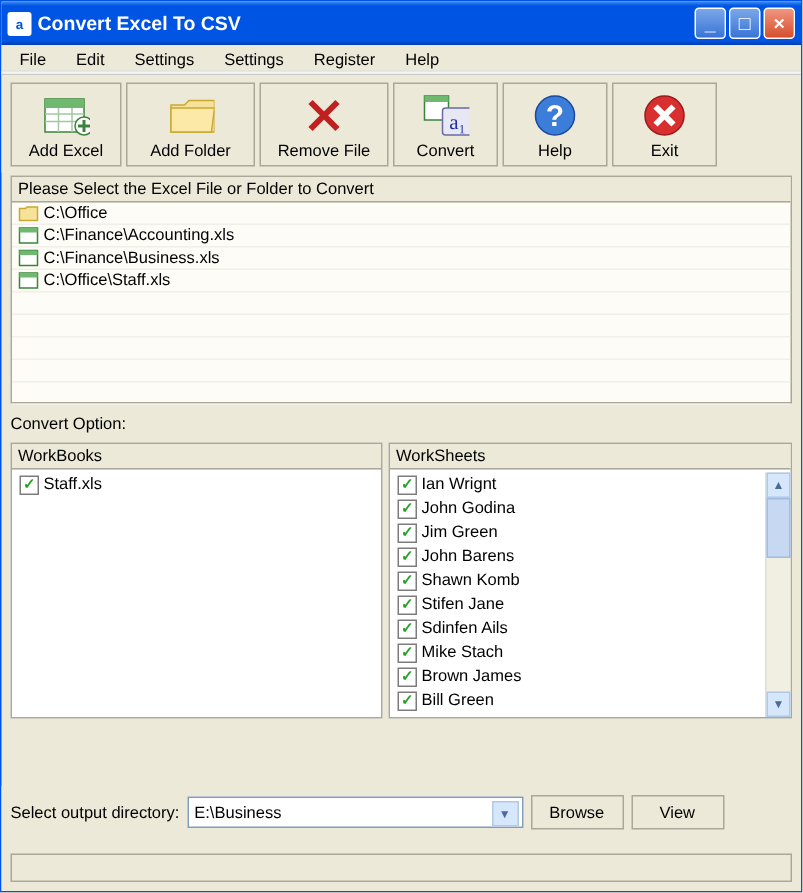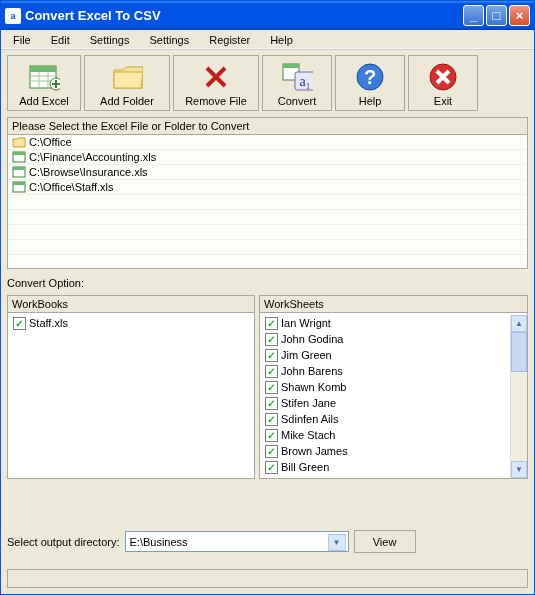--- a/index.html
+++ b/index.html
@@ -153,21 +153,21 @@
                 <rect x="1" y="1" width="12" height="10" fill="#fff" stroke="#3a843a"></rect>
                 <rect x="1" y="1" width="12" height="3" fill="#6fb86f"></rect>
               </svg></span>
             <span>C:\Finance\Accounting.xls</span>
           </div>
           <div class="file-row">
             <span class="file-icon"><svg width="14" height="12">
                 <rect x="1" y="1" width="12" height="10" fill="#fff" stroke="#3a843a"></rect>
                 <rect x="1" y="1" width="12" height="3" fill="#6fb86f"></rect>
               </svg></span>
-            <span>C:\Browse\Insurance.xls</span>
+            <span>C:\Finance\Business.xls</span>
           </div>
           <div class="file-row">
             <span class="file-icon"><svg width="14" height="12">
                 <rect x="1" y="1" width="12" height="10" fill="#fff" stroke="#3a843a"></rect>
                 <rect x="1" y="1" width="12" height="3" fill="#6fb86f"></rect>
               </svg></span>
             <span>C:\Office\Staff.xls</span>
           </div>
           <div class="file-row"></div>
           <div class="file-row"></div>
@@ -244,17 +244,18 @@
       </div>
     </div>
   </div>
 
   <div class="bottom-area">
     <div class="output-row">
       <span>Select  output directory:</span>
       <div class="output-select">
         <span>E:\Business</span>
       </div>
+      <button class="btn-std">Browse</button>
       <button class="btn-std">View</button>
     </div>
     <div class="status-bar"></div>
   </div>
 </div>
 
 </body></html>

